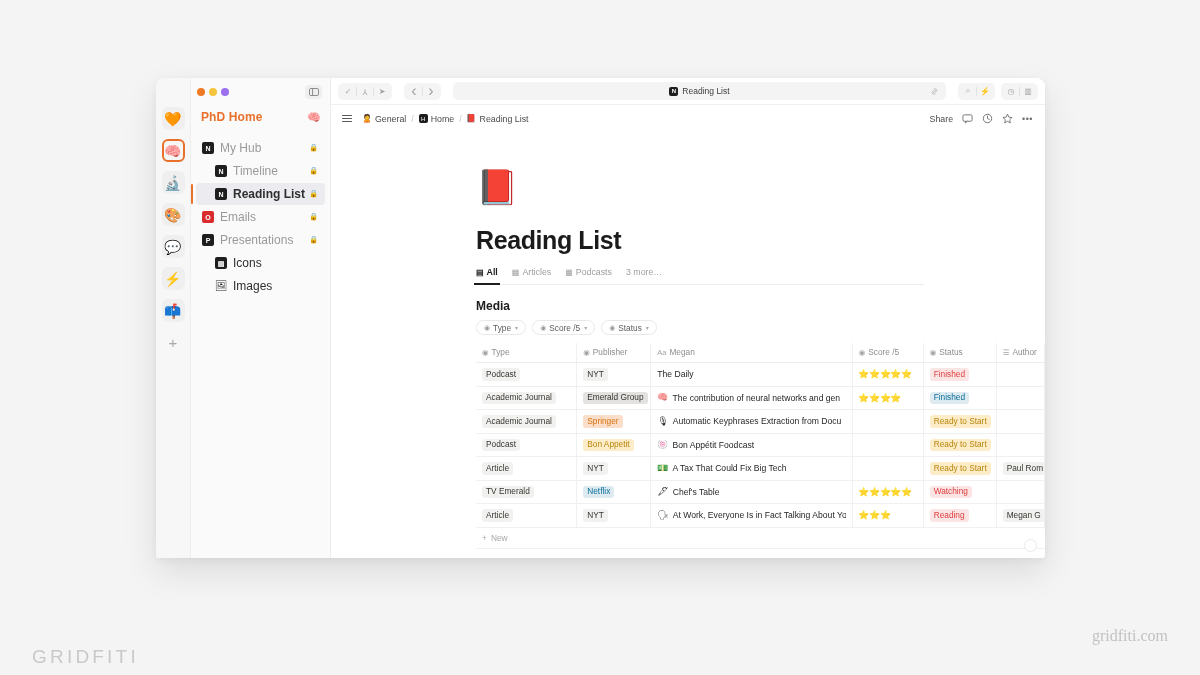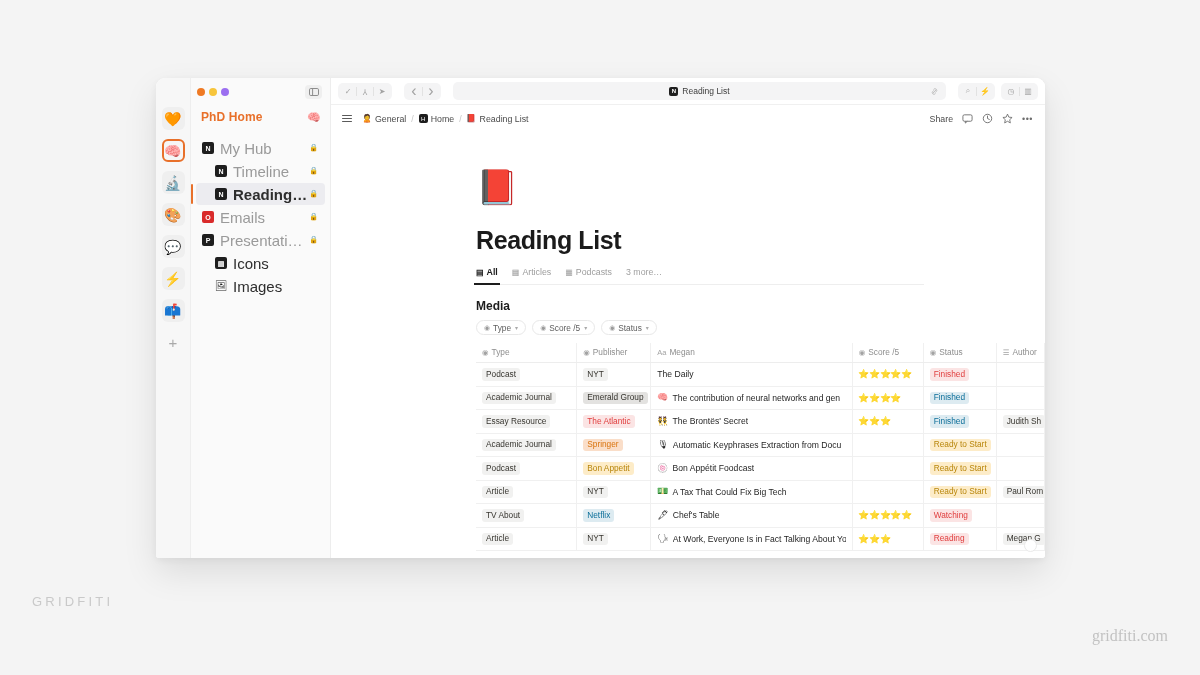--- a/index.html
+++ b/index.html
@@ -5,22 +5,22 @@
   * { box-sizing: border-box; margin: 0; padding: 0; }
   html, body {
     width: 1200px; height: 675px;
     background: #f4f4f4;
     font-family: "Liberation Sans", sans-serif;
     overflow: hidden;
   }
 
   
   .wm-left {
-    position: absolute; left: 32px; top: 594px;
-    font-size: 13px; letter-spacing: 3.2px; font-weight: 400;
+    position: absolute; left: 32px; top: 646px;
+    font-size: 19px; letter-spacing: 3.2px; font-weight: 400;
     color: #c9c9c9; font-family: "Liberation Sans", sans-serif;
   }
   .wm-right {
     position: absolute; right: 32px; top: 627px;
     font-size: 16px; color: #c2c2c2;
     font-family: "Liberation Serif", serif;
   }
 
   
   .window {
@@ -104,21 +104,21 @@
   .nav-ico {
     width: 12px; height: 12px; margin-right: 6px;
     display: flex; align-items: center; justify-content: center;
     font-size: 9px; line-height: 1;
     border-radius: 2px; flex: 0 0 12px;
   }
   .nav-ico.dark { background: #1e1e1e; color: #fff; font-size: 7px; font-weight: 700; }
   .nav-ico.red  { background: #d92b2b; color: #fff; font-size: 7px; font-weight: 700; }
   .nav-ico.img  { background: transparent; color: #222; font-size: 10px; }
   .nav-label {
-    font-size: 15px; color: #9a9a9a; white-space: nowrap;
+    font-size: 12px; color: #9a9a9a; white-space: nowrap;
     overflow: hidden; text-overflow: ellipsis;
   }
   .nav-item.active .nav-label { color: #2e2e2e; font-weight: 600; }
   .nav-item.dark-label .nav-label { color: #2e2e2e; }
   .nav-lock {
     margin-left: auto; margin-right: 6px;
     font-size: 7.5px; color: #cfcfcf; line-height: 1;
   }
   .nav-item.active .nav-lock { color: #6a6a6a; }
 
@@ -488,33 +488,20 @@
                   <div class="name-cell">
                     <span class="name-emoji">🧠</span>
                     <span class="name-txt">The contribution of neural networks and gen</span>
                   </div>
                 </td>
                 <td class="col-score"><span class="stars">⭐⭐⭐⭐</span></td>
                 <td class="col-stat"><span class="chip" style="background: rgb(221, 235, 241); color: rgb(11, 110, 153);">Finished</span></td>
                 <td class="col-auth"></td>
               </tr>
               <tr>
-                <td class="col-type"><span class="chip" style="background: rgb(241, 241, 240); color: rgb(55, 53, 47);">Essay Resource</span></td>
-                <td class="col-pub"><span class="chip" style="background: rgb(251, 228, 228); color: rgb(224, 62, 62);">The Atlantic</span></td>
-                <td class="col-name">
-                  <div class="name-cell">
-                    <span class="name-emoji">👯</span>
-                    <span class="name-txt">The Brontës' Secret</span>
-                  </div>
-                </td>
-                <td class="col-score"><span class="stars">⭐⭐⭐</span></td>
-                <td class="col-stat"><span class="chip" style="background: rgb(221, 235, 241); color: rgb(11, 110, 153);">Finished</span></td>
-                <td class="col-auth"><span class="chip" style="background: rgb(241, 241, 240); color: rgb(55, 53, 47);">Judith Sh</span></td>
-              </tr>
-              <tr>
                 <td class="col-type"><span class="chip" style="background: rgb(241, 241, 240); color: rgb(55, 53, 47);">Academic Journal</span></td>
                 <td class="col-pub"><span class="chip" style="background: rgb(250, 222, 201); color: rgb(217, 115, 13);">Springer</span></td>
                 <td class="col-name">
                   <div class="name-cell">
                     <span class="name-emoji">🎙</span>
                     <span class="name-txt">Automatic Keyphrases Extraction from Docu</span>
                   </div>
                 </td>
                 <td class="col-score"></td>
                 <td class="col-stat"><span class="chip" style="background: rgb(253, 236, 200); color: rgb(184, 134, 11);">Ready to Start</span></td>
@@ -540,21 +527,21 @@
                   <div class="name-cell">
                     <span class="name-emoji">💵</span>
                     <span class="name-txt">A Tax That Could Fix Big Tech</span>
                   </div>
                 </td>
                 <td class="col-score"></td>
                 <td class="col-stat"><span class="chip" style="background: rgb(253, 236, 200); color: rgb(184, 134, 11);">Ready to Start</span></td>
                 <td class="col-auth"><span class="chip" style="background: rgb(241, 241, 240); color: rgb(55, 53, 47);">Paul Rom</span></td>
               </tr>
               <tr>
-                <td class="col-type"><span class="chip" style="background: rgb(241, 241, 240); color: rgb(55, 53, 47);">TV About</span></td>
+                <td class="col-type"><span class="chip" style="background: rgb(241, 241, 240); color: rgb(55, 53, 47);">TV Emerald</span></td>
                 <td class="col-pub"><span class="chip" style="background: rgb(221, 235, 241); color: rgb(11, 110, 153);">Netflix</span></td>
                 <td class="col-name">
                   <div class="name-cell">
                     <span class="name-emoji">🖋</span>
                     <span class="name-txt">Chef's Table</span>
                   </div>
                 </td>
                 <td class="col-score"><span class="stars">⭐⭐⭐⭐⭐</span></td>
                 <td class="col-stat"><span class="chip" style="background: rgb(251, 228, 228); color: rgb(224, 62, 62);">Watching</span></td>
                 <td class="col-auth"></td>

